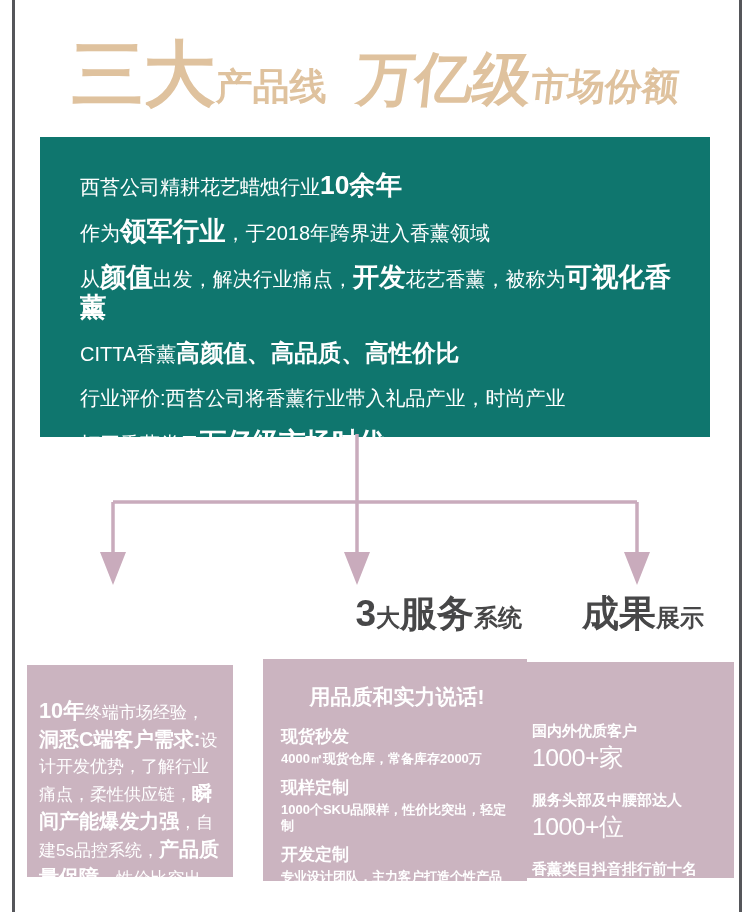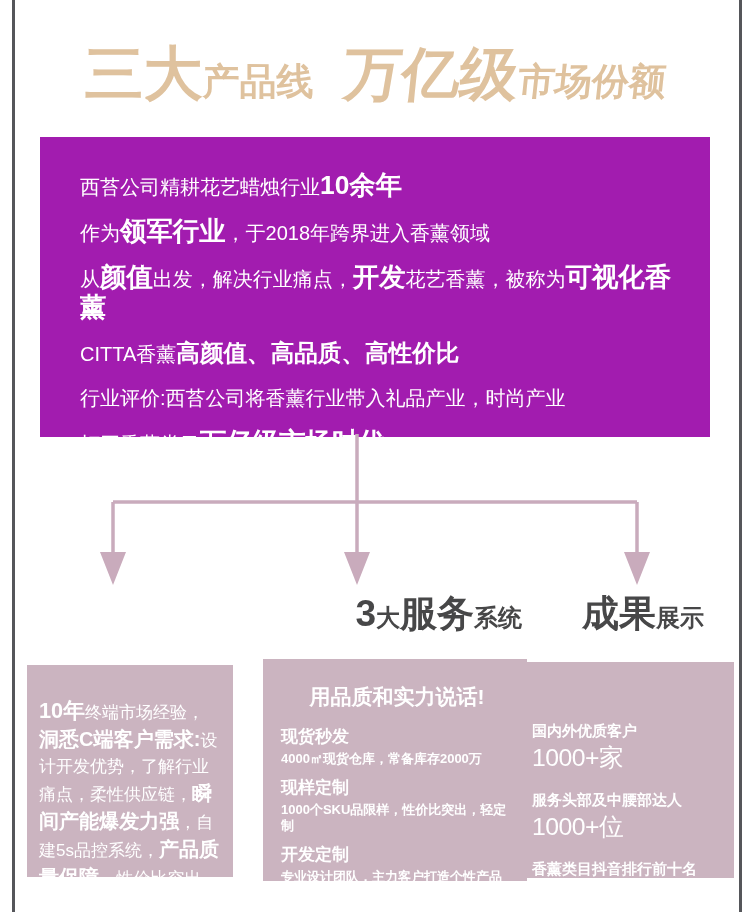--- a/index.html
+++ b/index.html
@@ -10,30 +10,30 @@
   .side-line{position:absolute;top:0;bottom:0;width:3px;background:#55565a;}
   .side-line.left{left:12px;}
   .side-line.right{left:739px;}
 
   
   .main-title{
     position:absolute;left:0;top:36px;width:750px;height:80px;
     text-align:center;color:#dfc29e;white-space:nowrap;line-height:76px;
   }
   .seg{white-space:pre-wrap;}
-  .s-huge{font-weight:700;font-size:59px;}
+  .s-huge{font-weight:700;font-size:72px;}
   .s-sub{font-weight:700;font-size:37px;}
   .s-huge-i{font-weight:700;font-size:58px;display:inline-block;transform:skewX(-6deg);}
   .s-sub-i{font-weight:700;font-size:37px;display:inline-block;transform:skewX(-6deg);}
   .s-gap{display:inline-block;width:30px;}
 
   
   .intro-box{
     position:absolute;left:40px;top:137px;width:670px;height:300px;
-    background:#a21caf;color:#ffffff;box-sizing:border-box;
+    background:#0f766e;color:#ffffff;box-sizing:border-box;
     padding:34px 20px 0 40px;
   }
   .intro-box p{margin:0 0 16px 0;font-size:20px;line-height:28px;}
   .s-n{font-weight:400;}
   .s-b{font-weight:700;}
   .s-md{font-weight:700;font-size:1.18em;}
   .s-lg{font-weight:700;font-size:1.32em;}
   .s-xl{font-weight:700;font-size:1.28em;}
 
   

